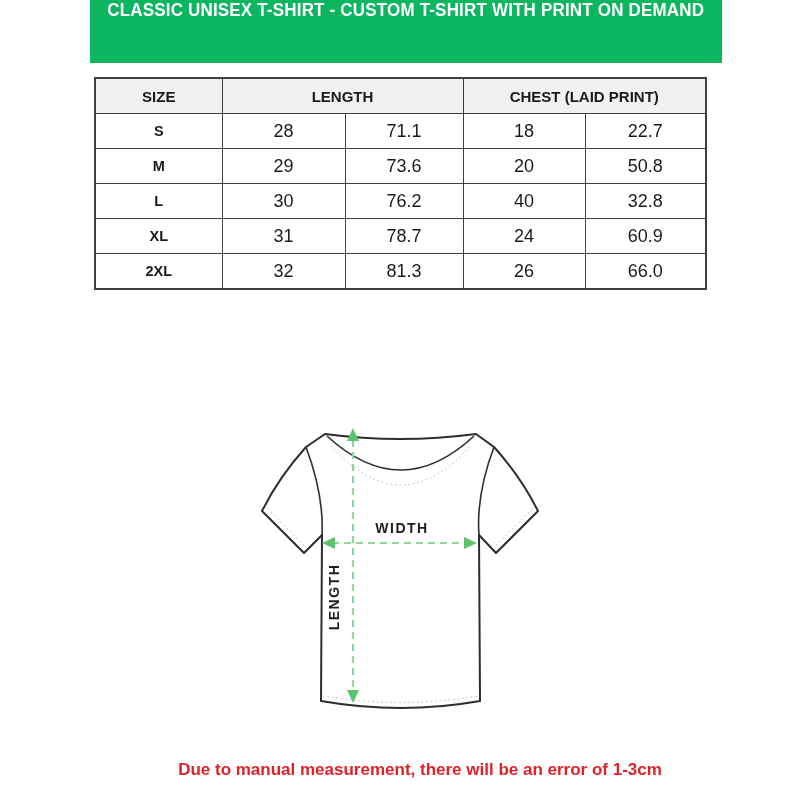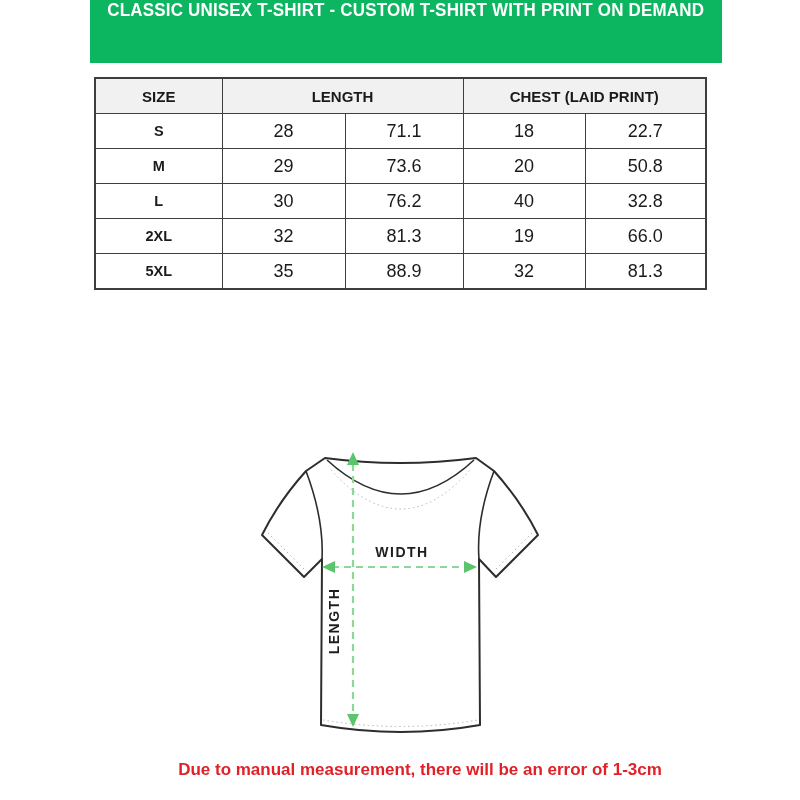--- a/index.html
+++ b/index.html
@@ -29,21 +29,21 @@
     height:34px;padding:0;
     color:var(--text,#1a1a1a);
     background:#ffffff;
   }
   table.size-chart th{
     font-size:15px;font-weight:700;background:var(--cell_shade,#f1f1f1);
   }
   td.shade{background:var(--cell_shade,#f1f1f1);}
   td.c-size{font-size:14.5px;font-weight:700;}
   td.c-num{font-size:18px;font-weight:400;}
-  .shirt-wrap{position:absolute;left:235px;top:424px;width:330px;height:325px;}
+  .shirt-wrap{position:absolute;left:235px;top:400px;width:330px;height:325px;}
   .note{
     position:absolute;left:0;top:760px;width:800px;text-align:center;
     color:var(--red_note,#e02128);font-size:17px;font-weight:700;padding-left:20px;
   }
   svg .outline{fill:#ffffff;stroke:var(--outline,#2d2d2d);stroke-width:2;stroke-linejoin:round;}
   svg .seam{fill:none;stroke:var(--outline,#2d2d2d);stroke-width:1.6;}
   svg .stitch{fill:none;stroke:var(--stitch,#b5b5b5);stroke-width:1;stroke-dasharray:1.5,3;}
   svg .dash{fill:none;stroke:var(--arrow_dash,#8ed69a);stroke-width:2.2;stroke-dasharray:7,5;}
   svg .ahead{fill:var(--arrow_head,#5cc46d);stroke:none;}
   svg .m-label{
@@ -89,32 +89,32 @@
         <td class="c-num shade">50.8</td>
       </tr>
       <tr>
         <td class="c-size shade">L</td>
         <td class="c-num">30</td>
         <td class="c-num shade">76.2</td>
         <td class="c-num">40</td>
         <td class="c-num shade">32.8</td>
       </tr>
       <tr>
+        <td class="c-size shade">XL</td>
+        <td class="c-num">31</td>
+        <td class="c-num shade">78.7</td>
+        <td class="c-num">24</td>
+        <td class="c-num shade">60.9</td>
+      </tr>
+      <tr>
         <td class="c-size shade">2XL</td>
         <td class="c-num">32</td>
         <td class="c-num shade">81.3</td>
-        <td class="c-num">19</td>
+        <td class="c-num">26</td>
         <td class="c-num shade">66.0</td>
-      </tr>
-      <tr>
-        <td class="c-size shade">5XL</td>
-        <td class="c-num">35</td>
-        <td class="c-num shade">88.9</td>
-        <td class="c-num">32</td>
-        <td class="c-num shade">81.3</td>
       </tr>
     </tbody>
 </table>
 
 <div class="shirt-wrap">
   <svg width="330" height="325" viewBox="0 0 330 325">
 
     <path class="outline" d="M 90,34
          L 71,47
          Q 44,77 27,111

